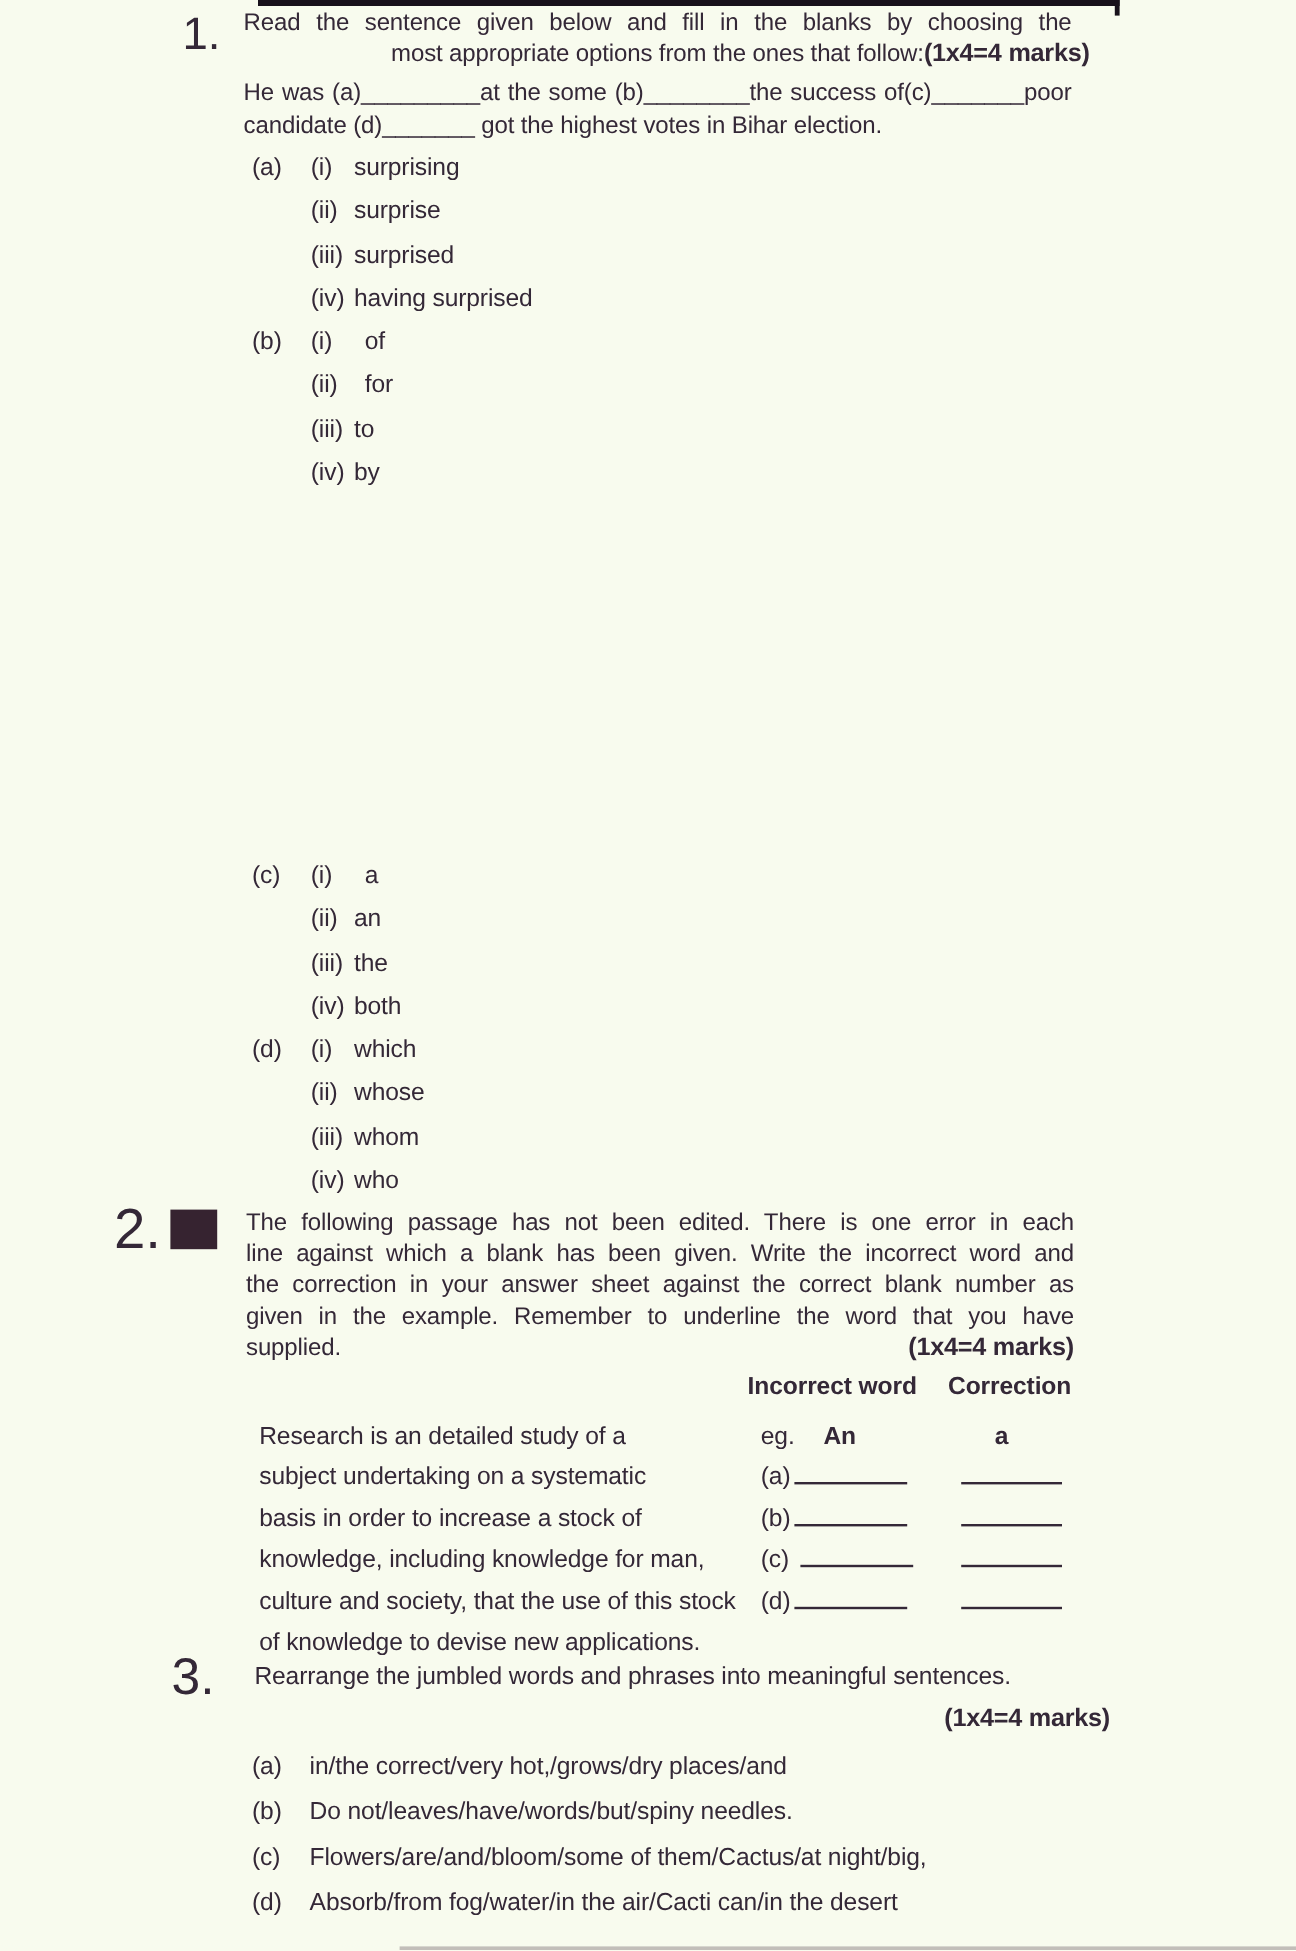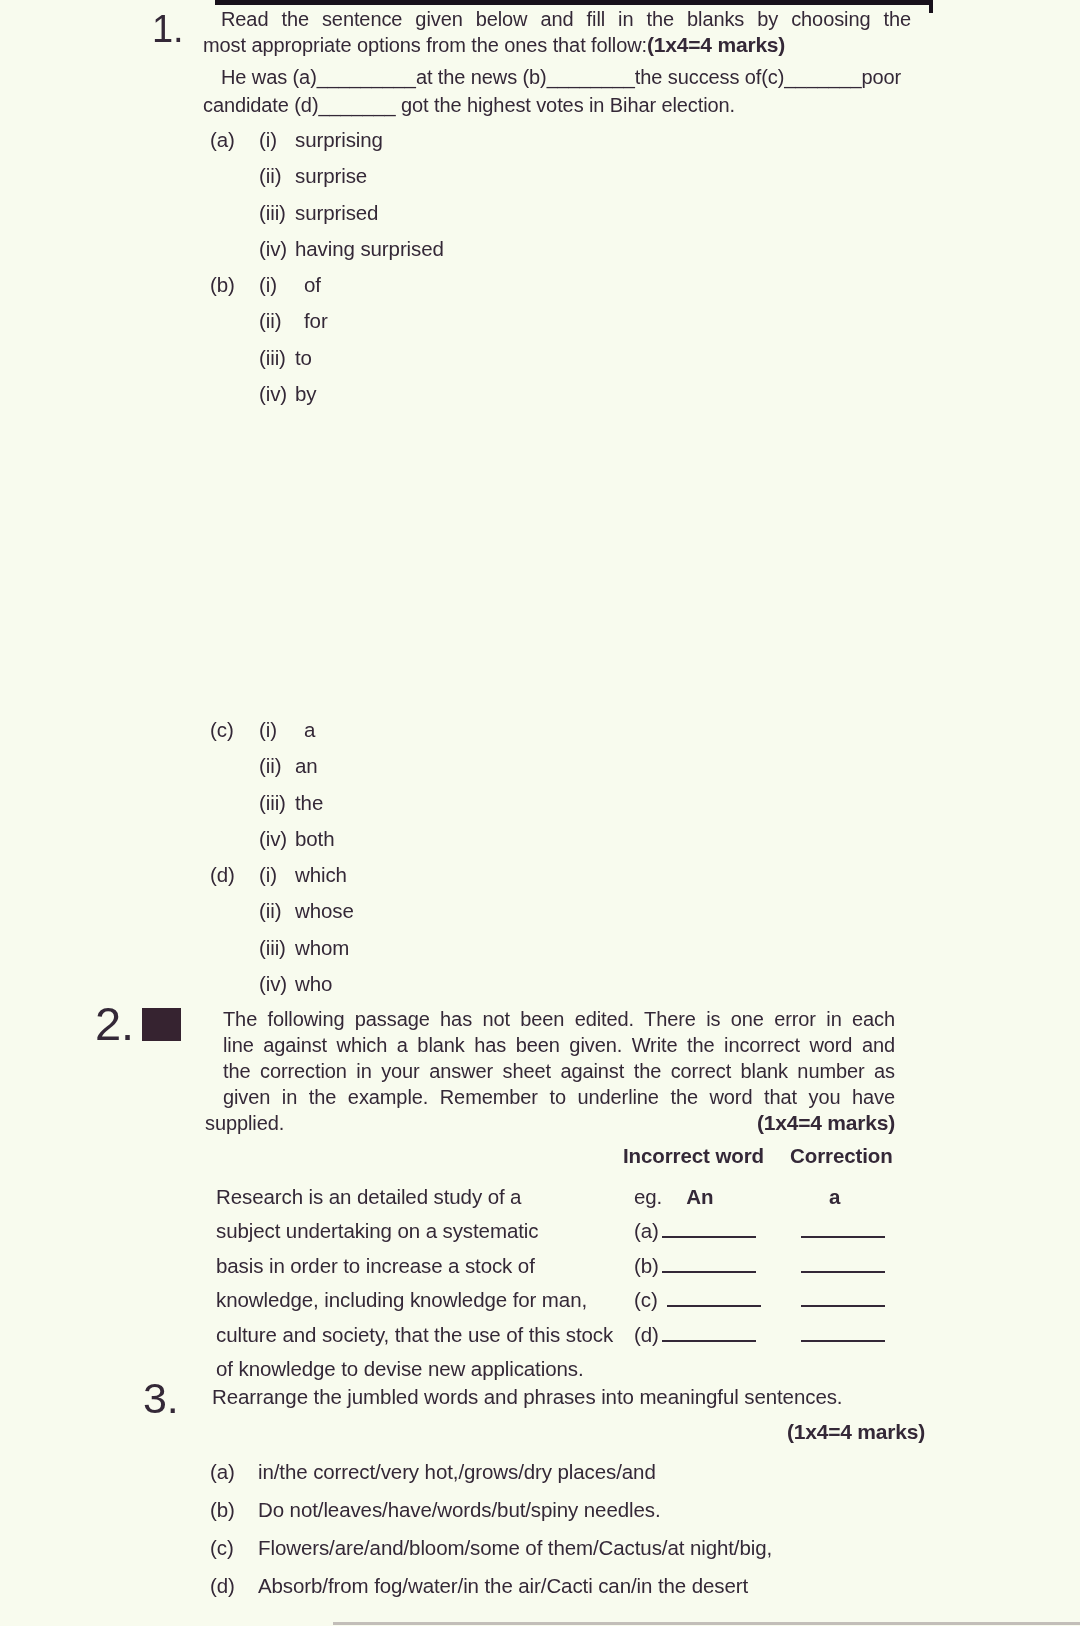--- a/index.html
+++ b/index.html
@@ -16,26 +16,26 @@
   .rule-top-stub{position:absolute;left:929px;top:0;width:4px;height:13px;background:#18111b;}
   .rule-bottom{position:absolute;left:333px;top:1622px;width:747px;height:3px;background:rgba(70,50,62,0.30);}
 
   .qnum{position:absolute;font-weight:400;}
   .qnum-1{left:152px;top:8px;font-size:38px;}
   .qnum-2{left:95px;top:996px;font-size:47px;}
   .qnum-3{left:143px;top:1374px;font-size:43px;}
   .q2-square{position:absolute;left:142px;top:1008px;width:39px;height:33px;background:#362330;}
 
   .body-text{font-size:20px;line-height:26px;}
-  .jline{text-align:justify;text-align-last:justify;white-space:nowrap;margin-left:18px;}
+  .jline{text-align:justify;text-align-last:justify;white-space:nowrap;}
   .marks{font-weight:bold;font-size:21px;letter-spacing:-0.2px;}
 
   .q1-instr{position:absolute;left:203px;top:6px;width:705px;}
   .q1-instr .l1{width:690px;}
-  .q1-instr .l2{display:flex;justify-content:flex-start;align-items:baseline;}
+  .q1-instr .l2{display:flex;justify-content:flex-end;align-items:baseline;}
 
   .q1-sentence{position:absolute;left:203px;top:63px;width:690px;font-size:20px;line-height:28px;}
 
   .opt-block{position:absolute;left:203px;width:500px;font-size:20.5px;}
   .opt-block-ab{top:122px;}
   .opt-block-cd{top:712px;}
   .opt-row{position:relative;height:36.3px;line-height:36.3px;}
   .opt-row .g{position:absolute;left:7px;}
   .opt-row .r{position:absolute;left:56px;}
   .opt-row .t{position:absolute;left:92px;}
@@ -79,21 +79,21 @@
 
   <div class="q1-instr body-text">
     <div class="l1 jline">Read the sentence given below and fill in the blanks by choosing the</div>
     <div class="l2">
       <span>most appropriate options from the ones that follow:</span>
       <span class="marks">(1x4=4 marks)</span>
     </div>
   </div>
 
   <div class="q1-sentence">
-    <div class="jline">He was (a)_________at the news (b)________the success of(c)_______poor</div>
+    <div class="jline">He was (a)_________at the some (b)________the success of(c)_______poor</div>
     <div>candidate (d)_______ got the highest votes in Bihar election.</div>
   </div>
 
   <div class="opt-block opt-block-ab">
     <div class="opt-row">
       <span class="g">(a)</span>
       <span class="r">(i)</span>
       <span class="t">surprising</span>
     </div>
     <div class="opt-row">

